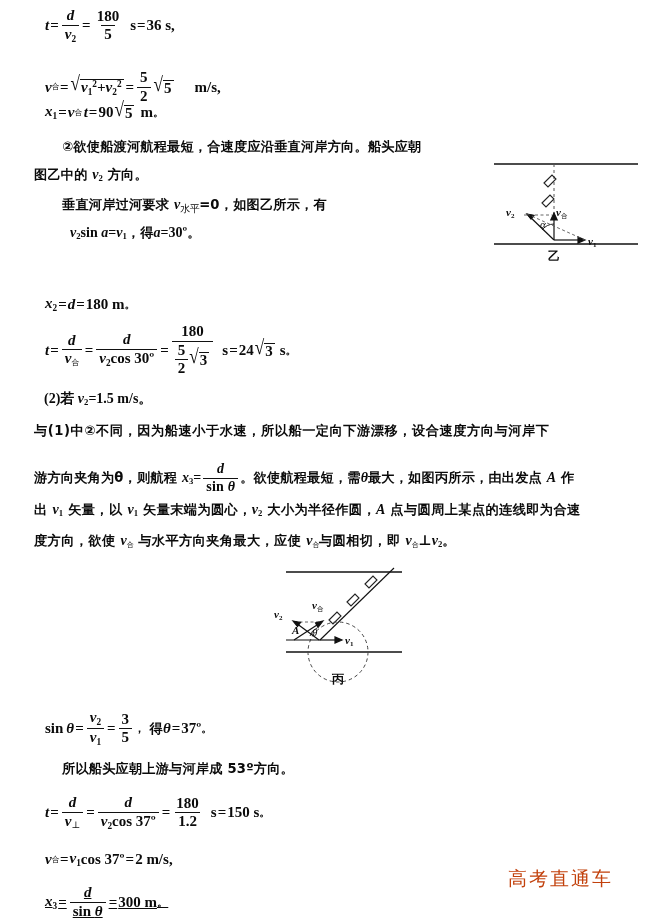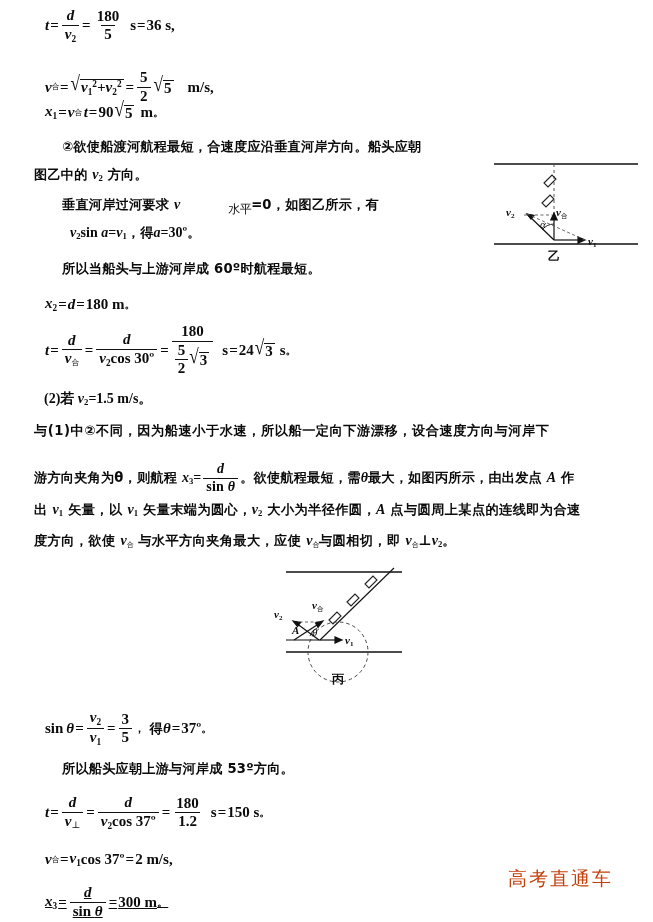--- a/index.html
+++ b/index.html
@@ -147,21 +147,21 @@
     </span>
     <span class="op">=</span>
     <span class="frac">
       <span class="num bd">5</span>
       <span class="den bd">2</span>
     </span>
     <span class="rad">
       <span class="sign">√</span>
       <span class="body bd">5</span>
     </span>
-    <span class="bd" style="margin-left:13px;">m/s,</span>
+    <span class="bd" style="margin-left:20px;">m/s,</span>
   </div>
 
   <div class="eq abs" style="left:45px; top:104px;">
     <span class="bi">x<sub>1</sub></span>
       <span class="op">=</span>
     <span class="bi">v</span>
       <span class="csub">合</span>
       <span class="bi" style="margin-left:2px;">t</span>
       <span class="op">=</span>
     <span class="bd">90</span>
@@ -173,28 +173,27 @@
       <span class="cn" style="font-size:11px;">。</span>
   </div>
 
   <div class="para" style="left:62px; top:140px;">②欲使船渡河航程最短，合速度应沿垂直河岸方向。船头应朝</div>
 
   <div class="para" style="left:34px; top:168px;text-align:center;">
     <span>图乙中的 </span><span class="mi">v<sub>2</sub></span><span> 方向。</span>
   </div>
 
   <div class="para" style="left:62px; top:198px;">
-    <span>垂直河岸过河要求 </span><span class="mi">v</span><span class="csub" style="font-size:12px;margin-left:48px;">水平</span><span>=0，如图乙所示，有</span>
+    <span>垂直河岸过河要求 </span><span class="mi">v</span><span class="csub" style="font-size:10px;">水平</span><span>=0，如图乙所示，有</span>
   </div>
 
   <div class="para" style="left:62px; top:226px;margin-left:8px;">
     <span class="mi">v<sub>2</sub></span><span class="mr">sin </span><span class="mi">a</span><span class="mr">=</span><span class="mi">v<sub>1</sub></span><span>，</span><span>得</span><span class="mi">a</span><span class="mr">=30º</span><span>。</span>
   </div>
 
-  <div class="para" style="left:62px; top:262px;">所以当船头与上游河岸成 60º时航程最短。</div>
 
   <div class="eq abs" style="left:45px; top:296px;">
     <span class="bi">x<sub>2</sub></span>
       <span class="op">=</span>
       <span class="bi">d</span>
       <span class="op">=</span>
       <span class="bd">180 m</span>
       <span class="cn" style="font-size:11px;">。</span>
   </div>
 

